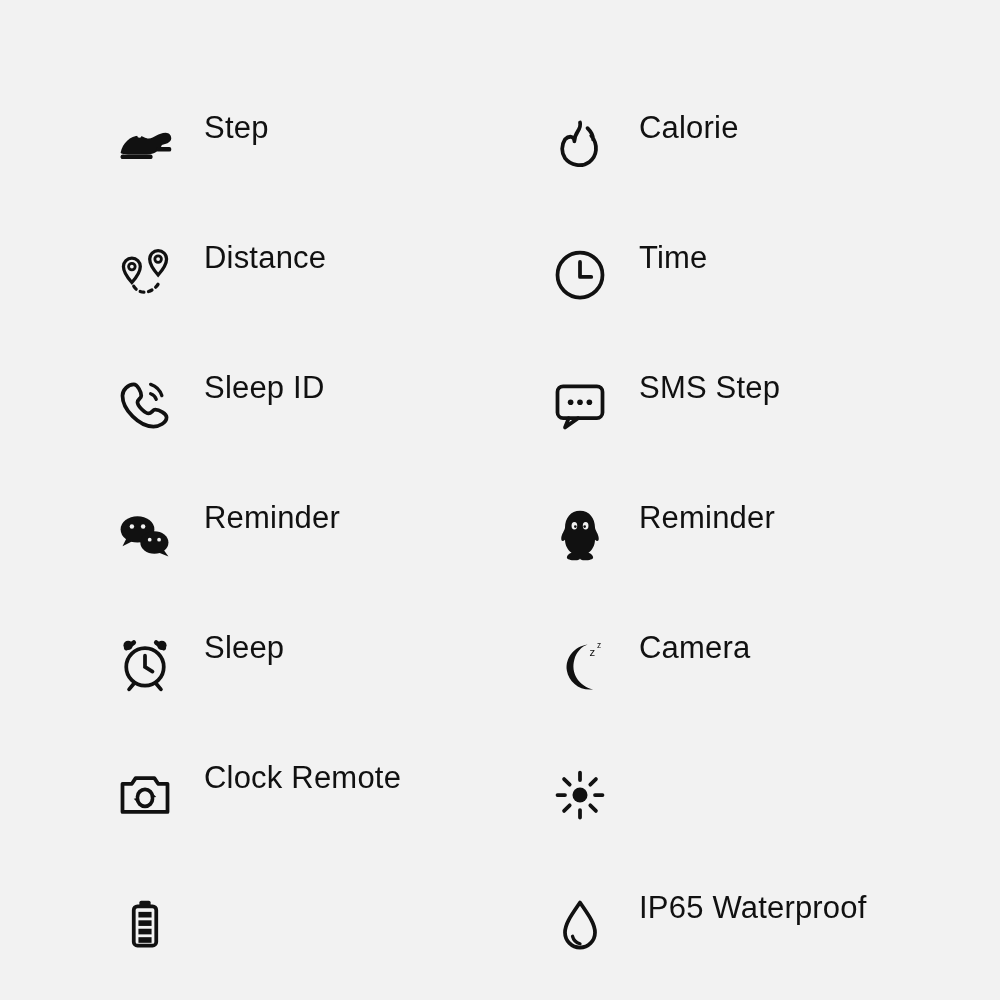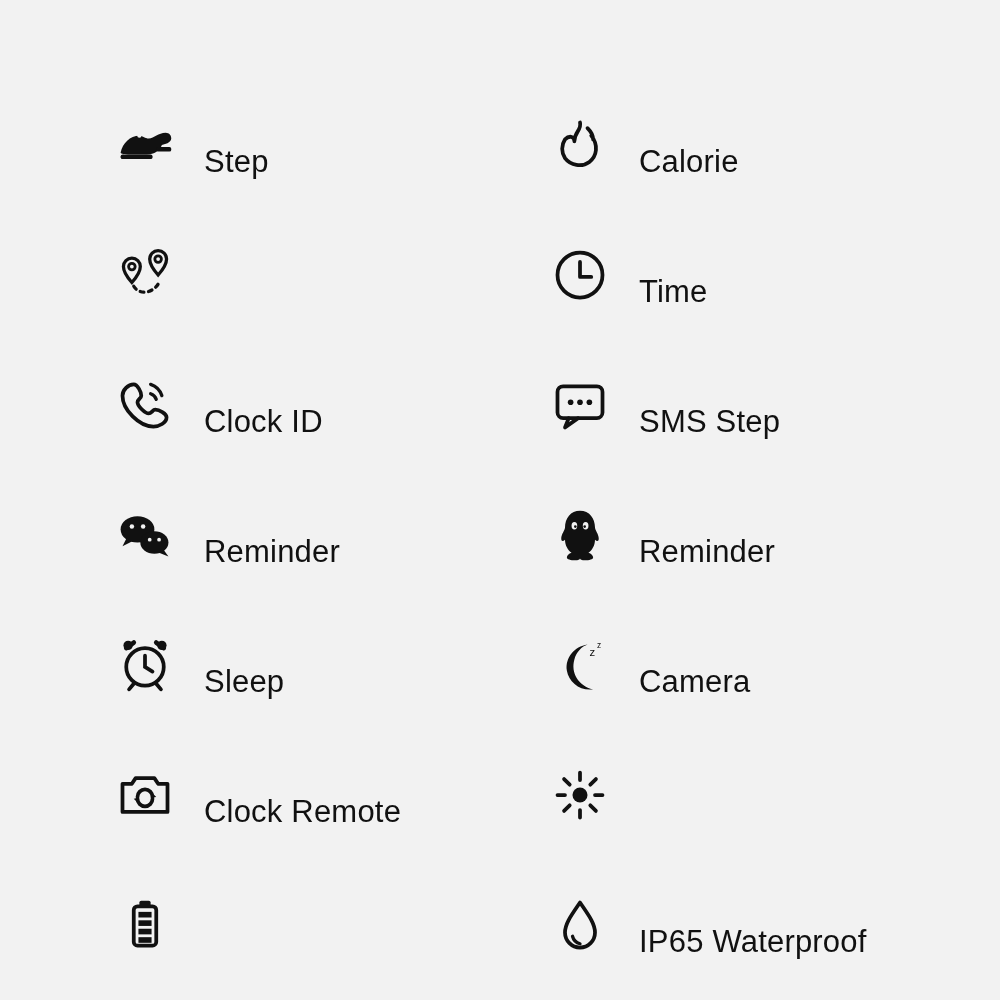--- a/index.html
+++ b/index.html
@@ -1,18 +1,18 @@
 <!DOCTYPE html>
 <html><head>
 <meta charset="utf-8">
 <style>
   html,body{margin:0;padding:0;width:1000px;height:1000px;background:#f2f2f2;font-family:Arial,Helvetica,sans-serif;color:#111;}
   .wrap{box-sizing:border-box;width:1000px;height:1000px;padding:110px 60px 80px 110px;}
   .grid{display:grid;grid-template-columns:1fr 1fr;column-gap:40px;row-gap:60px;}
-  .cell{display:flex;align-items:flex-end;}
+  .cell{display:flex;align-items:flex-start;}
   .ico{width:70px;height:70px;display:flex;align-items:center;justify-content:center;flex:0 0 70px;}
   .ico svg{width:60px;height:60px;}
   .lbl{font-size:31px;margin-left:24px;letter-spacing:0.2px;}
 </style>
 </head>
 <body>
 
 <div class="wrap">
   <div class="grid">
 
@@ -41,40 +41,41 @@
     <div class="cell">
       <span class="ico">
         <svg viewBox="0 0 64 64">
           <path fill="none" stroke="#111" stroke-width="3.5" d="M18 14c5 0 9 4 9 9 0 7-9 17-9 17S9 30 9 23c0-5 4-9 9-9z"></path>
           <circle cx="18" cy="23" r="3.5" fill="none" stroke="#111" stroke-width="3"></circle>
           <path fill="none" stroke="#111" stroke-width="3.5" d="M46 6c5 0 9 4 9 9 0 7-9 17-9 17s-9-10-9-17c0-5 4-9 9-9z"></path>
           <circle cx="46" cy="15" r="3.5" fill="none" stroke="#111" stroke-width="3"></circle>
           <path fill="none" stroke="#111" stroke-width="3.5" stroke-dasharray="4 5" stroke-linecap="round" d="M20 44c6 10 22 8 28-6"></path>
         </svg>
       </span>
+      <span class="lbl">Distance</span>
     </div>
 
     <div class="cell">
       <span class="ico">
         <svg viewBox="0 0 64 64">
             <circle cx="32" cy="32" r="24" fill="none" stroke="#111" stroke-width="4"></circle>
             <path d="M32 18v16h12" fill="none" stroke="#111" stroke-width="4" stroke-linecap="round" stroke-linejoin="round"></path>
           </svg>
       </span>
       <span class="lbl">Time</span>
     </div>
 
     <div class="cell">
       <span class="ico">
         <svg viewBox="0 0 64 64">
           <path fill="none" stroke="#111" stroke-width="4" stroke-linecap="round" stroke-linejoin="round" d="M20 10c4 0 8 8 8 12 0 3-4 4-4 7 0 4 8 12 12 12 3 0 4-4 7-4 4 0 12 4 12 8 0 6-8 10-14 10C26 55 8 37 8 22c0-6 6-12 12-12z"></path>
           <path fill="none" stroke="#111" stroke-width="3.5" stroke-linecap="round" d="M38 10c6 2 10 6 12 12M38 20c3 1 5 3 6 6"></path>
         </svg>
       </span>
-      <span class="lbl">Clock ID</span>
+      <span class="lbl">Sleep ID</span>
     </div>
 
     <div class="cell">
       <span class="ico">
         <svg viewBox="0 0 64 64">
           <rect x="8" y="12" width="48" height="34" rx="6" fill="none" stroke="#111" stroke-width="4"></rect>
           <path d="M20 46l-4 10 14-10" fill="none" stroke="#111" stroke-width="4" stroke-linejoin="round" stroke-linecap="round"></path>
           <circle cx="22" cy="29" r="3" fill="#111"></circle>
             <circle cx="32" cy="29" r="3" fill="#111"></circle>
             <circle cx="42" cy="29" r="3" fill="#111"></circle>

